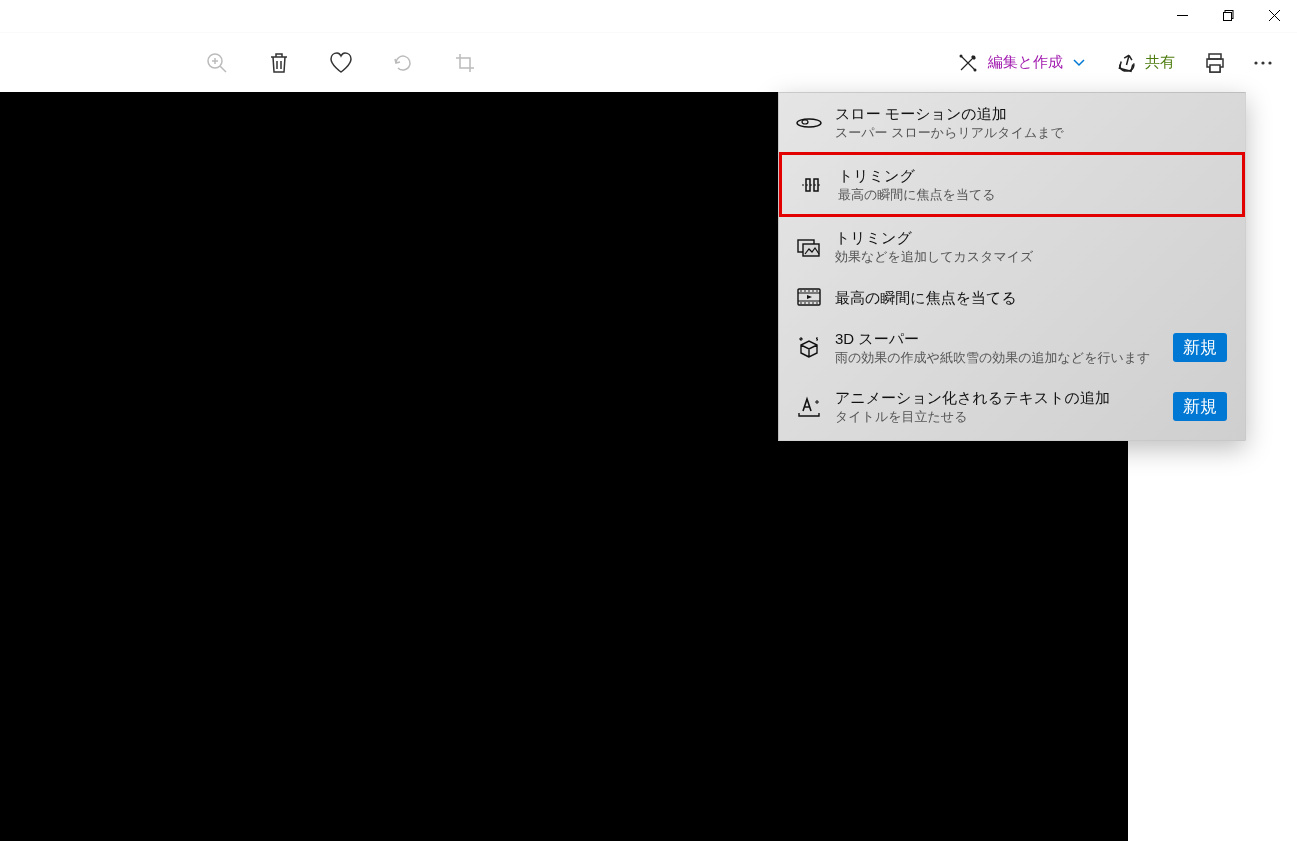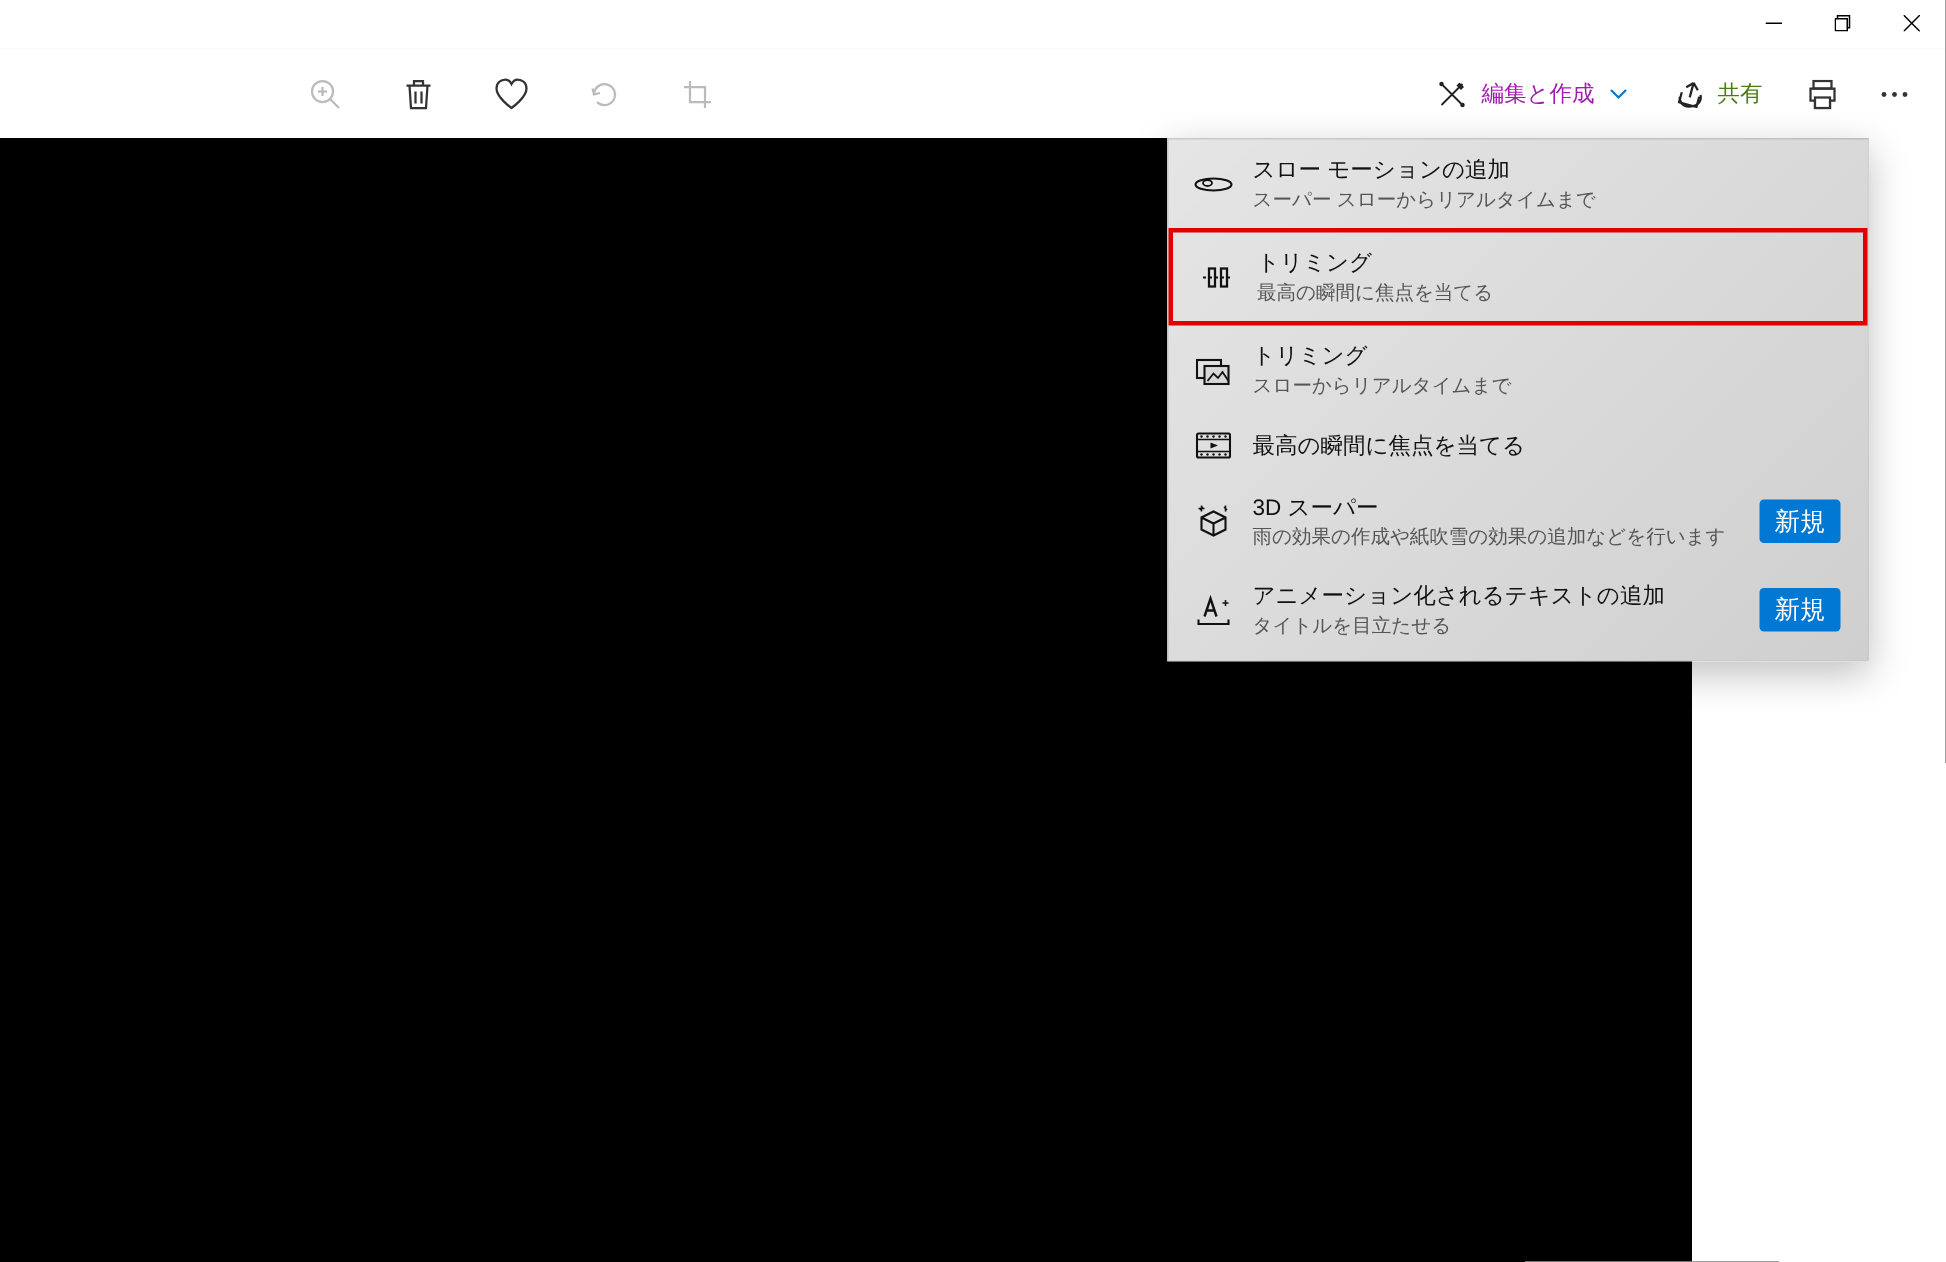--- a/index.html
+++ b/index.html
@@ -327,21 +327,21 @@
     <div class="menu-item">
       <div class="menu-icon">
         <svg width="24" height="20" viewBox="0 0 24 20">
           <rect x="1" y="3" width="16" height="12" fill="none" stroke="#111" stroke-width="1.4"></rect>
           <rect x="6" y="7" width="16" height="12" fill="#d8d8d8" stroke="#111" stroke-width="1.4"></rect>
           <path d="M8 17 L12 12 L15 15 L18 11 L22 17" fill="none" stroke="#111" stroke-width="1.2"></path>
         </svg>
       </div>
       <div class="menu-text">
         <div class="menu-title">トリミング</div>
-        <div class="menu-desc">スローからリアルタイムまで</div>
+        <div class="menu-desc">効果などを追加してカスタマイズ</div>
       </div>
     </div>
 
 
     <div class="menu-item">
       <div class="menu-icon">
         <svg width="24" height="20" viewBox="0 0 24 20">
           <rect x="1" y="2" width="22" height="16" rx="1" fill="none" stroke="#111" stroke-width="1.4"></rect>
           <line x1="1" y1="6" x2="23" y2="6" stroke="#111" stroke-width="1"></line>
           <line x1="1" y1="14" x2="23" y2="14" stroke="#111" stroke-width="1"></line>

